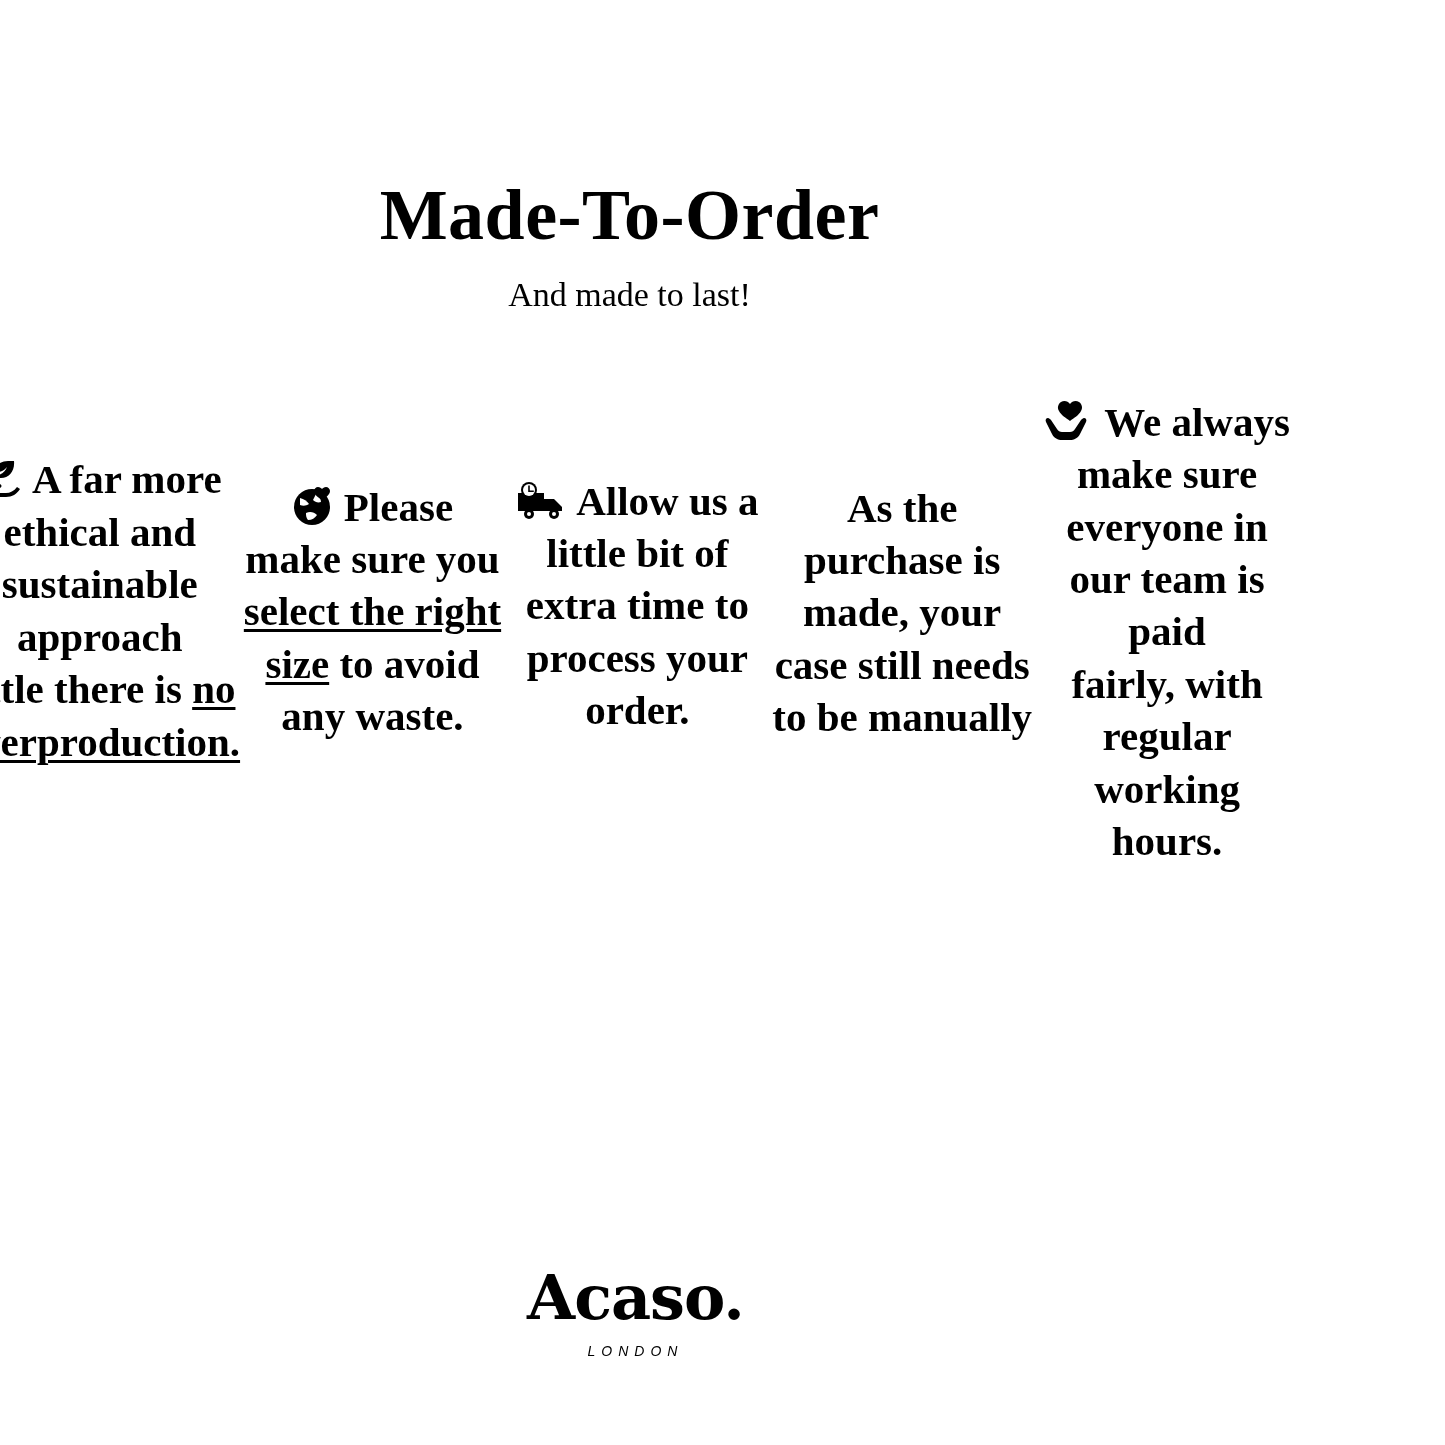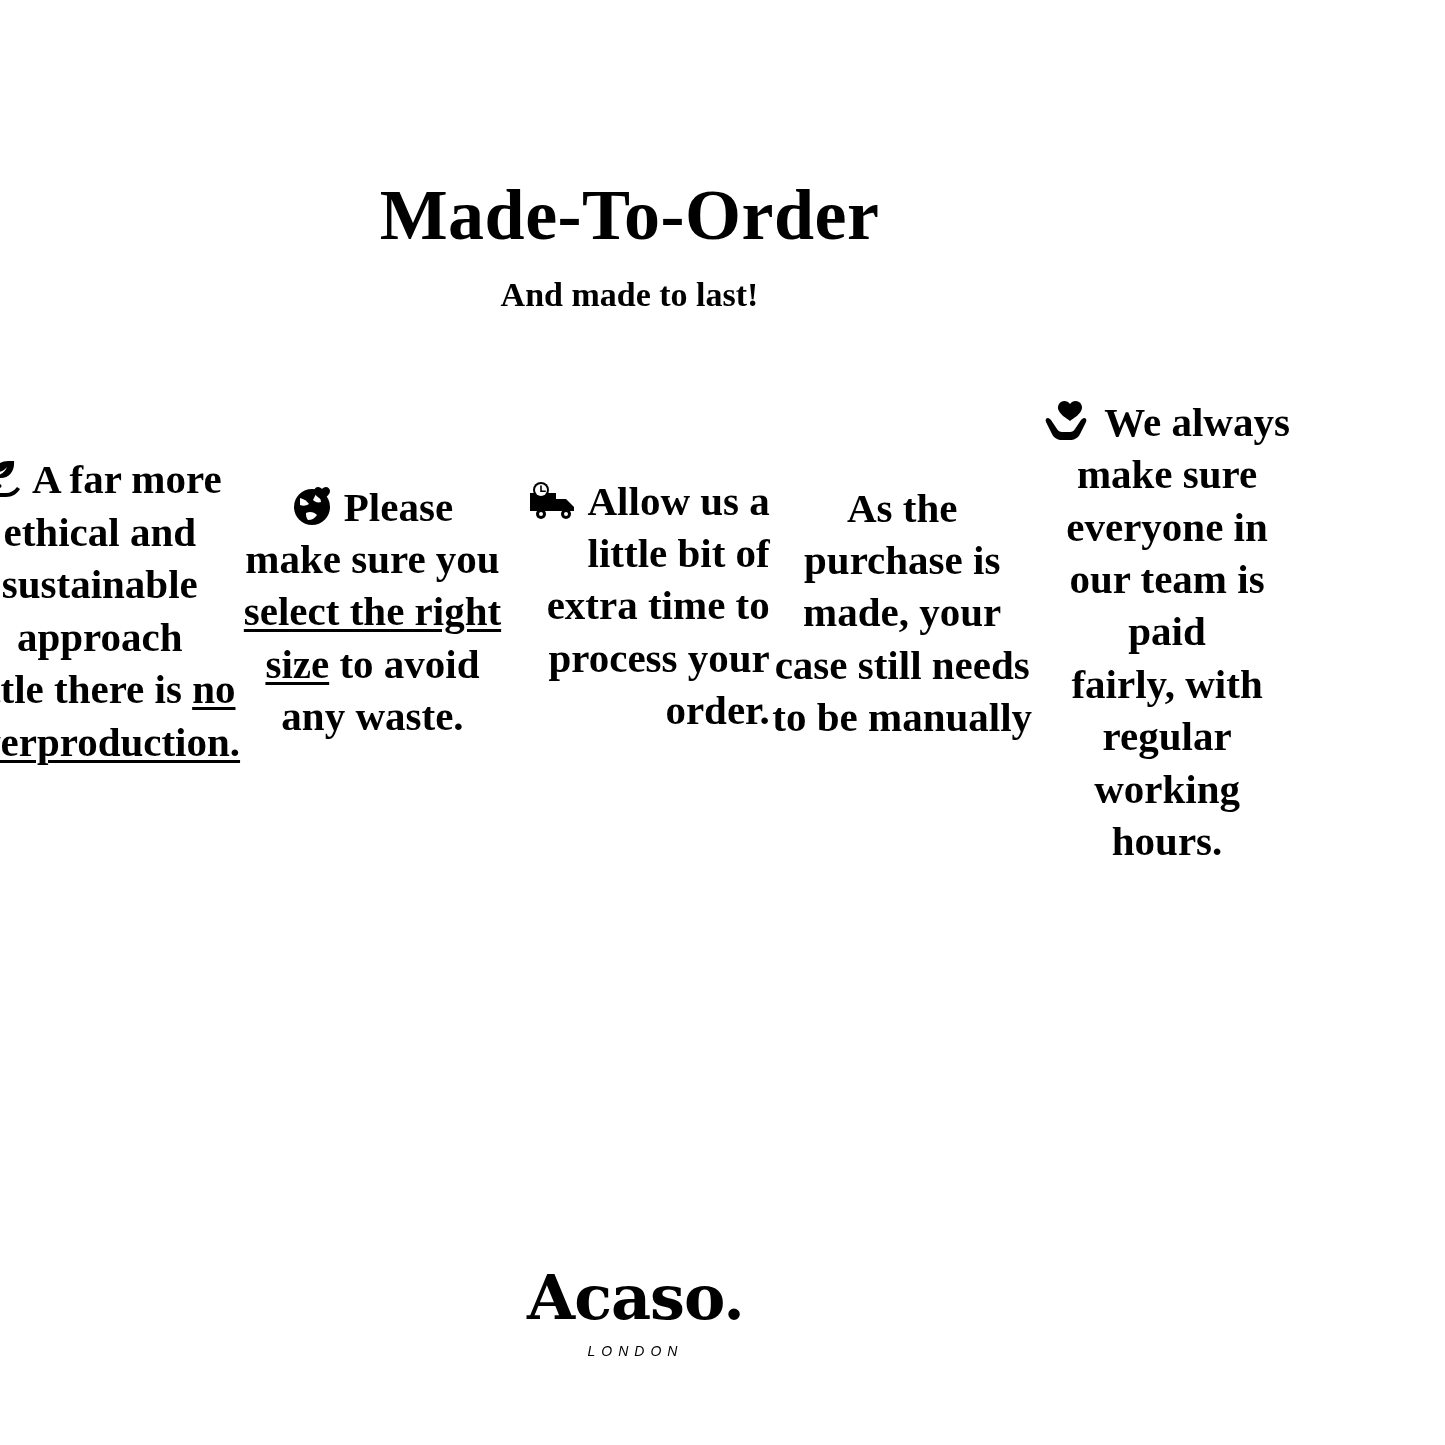--- a/index.html
+++ b/index.html
@@ -26,42 +26,42 @@
   .title {
     font-size: 72px;
     font-weight: bold;
     letter-spacing: 0.5px;
     margin-top: 178px;
     line-height: 1.05;
     text-align: center;
   }
   .subtitle {
     font-size: 34px;
-    font-weight: bold;
+    font-weight: normal;
     margin-top: 22px;
     text-align: center;
   }
   .bullets {
     margin-top: 82px;
     width: 1340px;
     display: flex;
     flex-direction: row;
     align-items: center;
   }
   .bullet {
     text-align: center;
     font-size: 41px;
     font-weight: bold;
     line-height: 1.28;
     width: 100%;
     margin-bottom: 34px;
   }
   .bullet.b1 { margin-bottom: 42px; }
   .bullet.b2 { margin-bottom: 40px; }
-  .bullet.b3 { margin-bottom: 52px; text-align: right; }
+  .bullet.b3 { margin-bottom: 52px; }
   .bullet.b4 { margin-bottom: 38px; }
   .bullet.b5 { margin-bottom: 0; }
   .ico {
     display: inline-block;
     vertical-align: -6px;
     margin-right: 8px;
   }
   .ico svg { display: block; }
   u.plain {
     text-decoration: underline;

